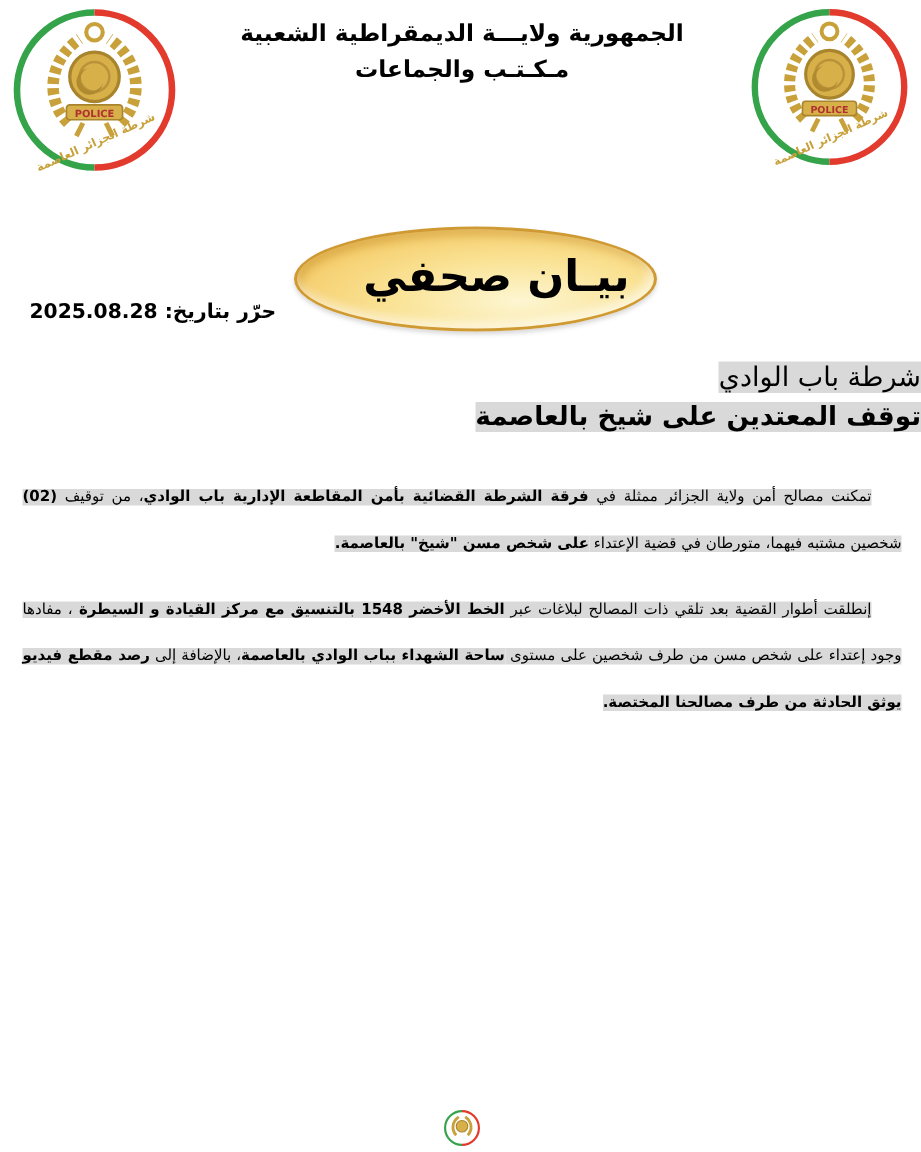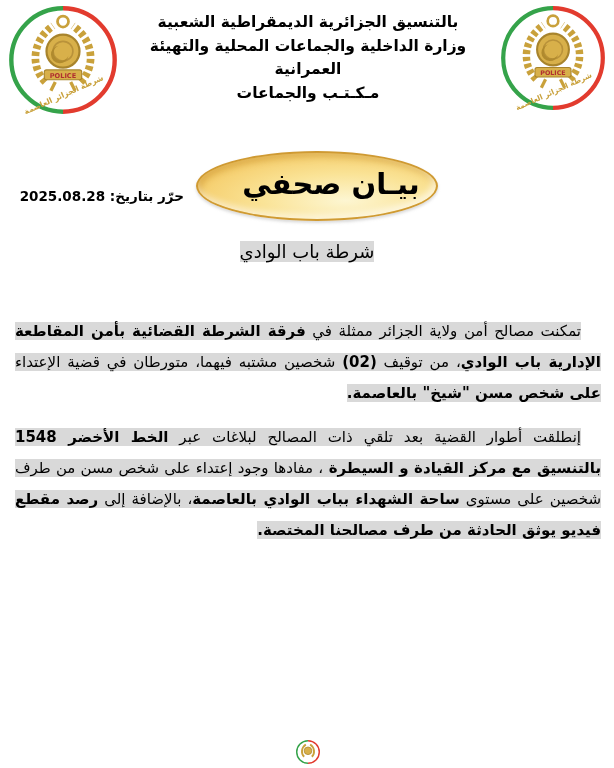--- a/index.html
+++ b/index.html
@@ -22,31 +22,31 @@
     position:absolute;left:196px;top:151px;width:238px;height:66px;
     border-radius:50%;
     background:radial-gradient(ellipse at 62% 72%, #fdf6d2 0%, #fae396 40%, #f5cd6b 75%, #ecb94e 100%);
     border:2px solid #cf9a33;
     box-shadow:inset -3px -4px 7px rgba(255,255,255,.65), inset 3px 4px 6px rgba(186,126,24,.38), 0 2px 3px rgba(150,150,150,.35);
     display:flex;align-items:center;justify-content:center;
   }
   .oval-text{direction:rtl;font-weight:bold;font-size:29px;line-height:1;padding-bottom:4px;margin-left:28px;}
 
   .dateline{
-    position:absolute;left:24px;top:188px;width:160px;
+    position:absolute;left:24px;top:200px;width:160px;
     direction:rtl;text-align:right;font-weight:bold;font-size:13.5px;white-space:nowrap;
   }
 
-  .doc-title{position:absolute;width:100%;text-align:center;direction:rtl;}
+  .doc-title{position:absolute;width:100%;direction:rtl;}
   .title-1{top:241px;font-size:18px;font-weight:400;}
   .title-2{top:268px;font-size:17.5px;font-weight:bold;}
 
   .content{position:absolute;top:316px;left:15px;right:13px;direction:rtl;}
   .content p{
-    margin:0 0 13px 0;font-size:15px;line-height:31px;
+    margin:0 0 13px 0;font-size:10px;line-height:31px;
     text-align:justify;text-indent:20px;
   }
   .hl{background:#d9d9d9;}
   .b{font-weight:bold;}
 </style>
 </head>
 <body>
 
 <div class="page">
 
@@ -80,36 +80,38 @@
       <circle cx="50" cy="42" r="9" fill="none" stroke="#b9923a" stroke-width="1.5"></circle>
       <path d="M46 37 a7 7 0 1 0 9 9 a8 8 0 1 1 -9 -9" fill="#b08a2e"></path>
       <path d="M43 70 L39 78 M57 70 L61 78" stroke="#c9a13b" stroke-width="3"></path>
       <rect x="33" y="59" width="34" height="9" rx="2" fill="#d8b04a" stroke="#a8842c" stroke-width="1"></rect>
       <text x="50" y="66.2" font-size="6" text-anchor="middle" fill="#b03030" font-weight="bold">POLICE</text>
       <text x="50" y="84" font-size="7" text-anchor="middle" fill="#c9a13b" font-weight="bold" transform="rotate(-24 50 80)">شرطة الجزائر العاصمة</text>
     </svg>
   </div>
 
   <div class="gov">
-    <div>بالتنسيق الجزائرية الديمقراطية الشعبية</div>
-    <div>وزارة الداخلية والجماعات المحلية والتهيئة العمرانية</div>
+    <div>الجمهورية ولايـــة الديمقراطية الشعبية</div>
     <div>مـكـتـب والجماعات</div>
   </div>
 
   <div class="oval">
     <span class="oval-text">بيـان صحفي</span>
   </div>
 
   <div class="dateline">
     <span>حرّر بتاريخ:</span>
     <span>2025.08.28</span>
   </div>
 
   <div class="doc-title title-1">
     <span class="hl">شرطة باب الوادي</span>
+  </div>
+  <div class="doc-title title-2">
+    <span class="hl">توقف المعتدين على شيخ بالعاصمة</span>
   </div>
 
   <div class="content">
     <p><span class="hl">تمكنت مصالح أمن ولاية الجزائر ممثلة في </span><span class="hl b">فرقة الشرطة القضائية بأمن المقاطعة الإدارية باب الوادي</span><span class="hl">، من توقيف </span><span class="hl b">(02)</span><span class="hl"> شخصين مشتبه فيهما، متورطان في قضية الإعتداء </span><span class="hl b">على شخص مسن "شيخ" بالعاصمة.</span></p>
     <p><span class="hl">إنطلقت أطوار القضية بعد تلقي ذات المصالح لبلاغات عبر </span><span class="hl b">الخط الأخضر 1548 بالتنسيق مع مركز القيادة و السيطرة </span><span class="hl">، مفادها وجود إعتداء على شخص مسن من طرف شخصين  على مستوى </span><span class="hl b">ساحة الشهداء بباب الوادي بالعاصمة</span><span class="hl">، بالإضافة إلى </span><span class="hl b">رصد مقطع فيديو يوثق الحادثة من طرف مصالحنا المختصة.</span></p>
   </div>
 
   <div class="badge badge-footer">
     <svg viewBox="0 0 100 100">
       <circle cx="50" cy="50" r="47" fill="#ffffff"></circle>

